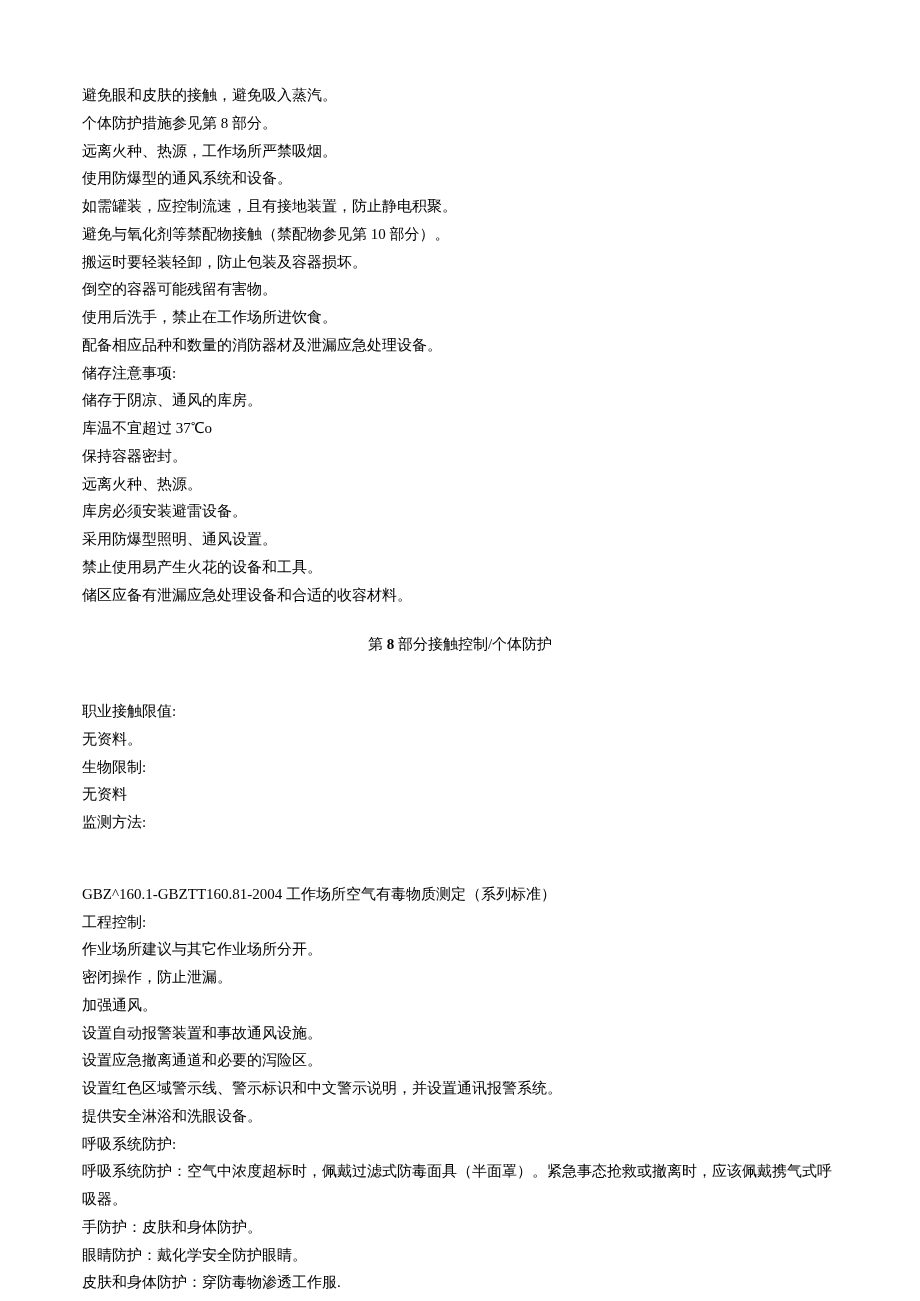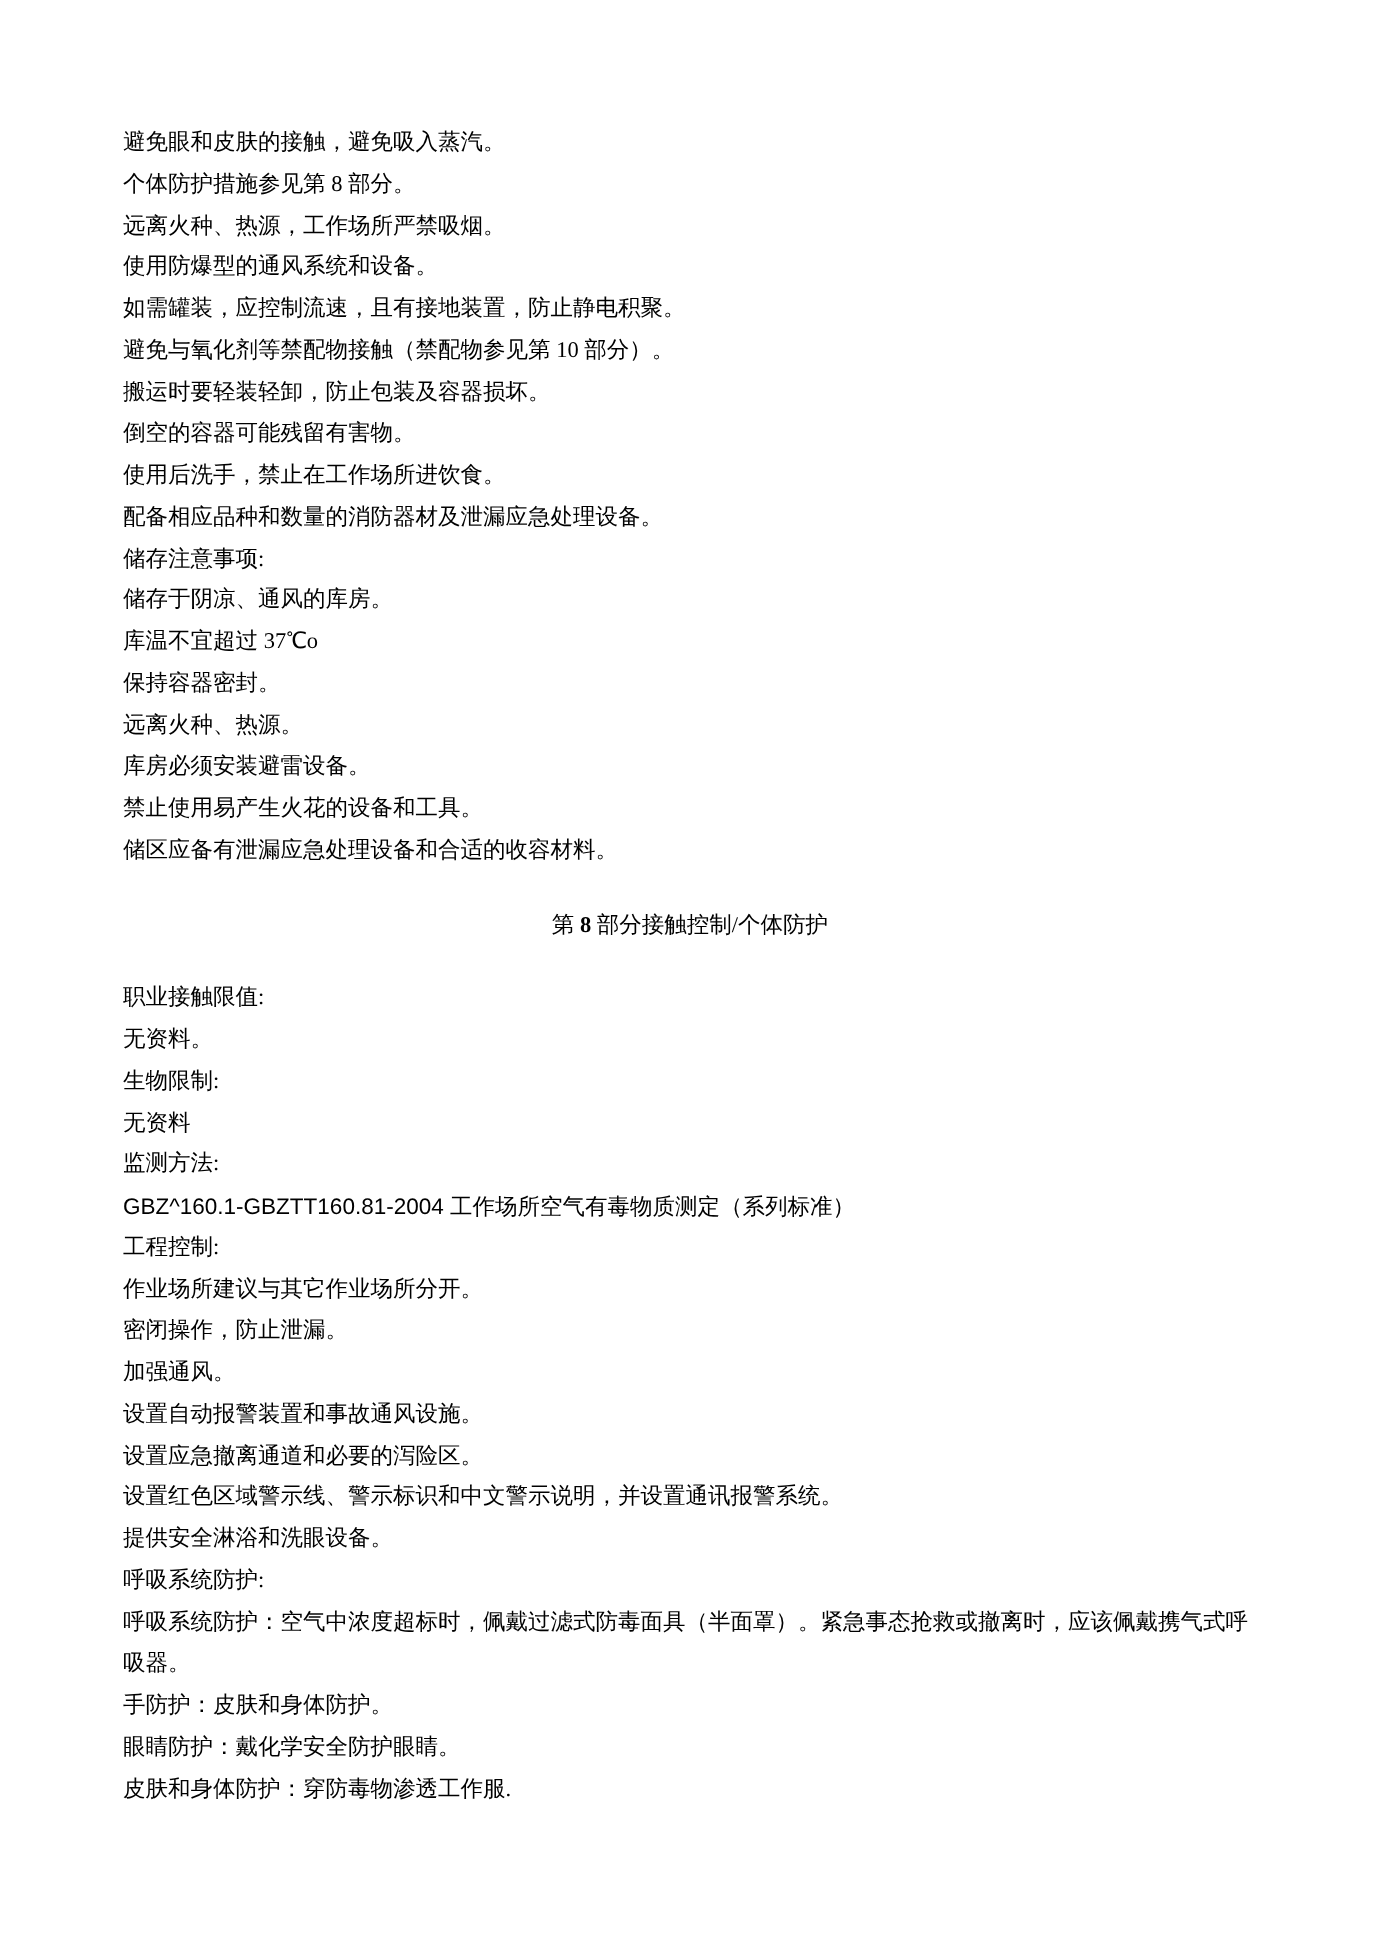--- a/index.html
+++ b/index.html
@@ -15,29 +15,30 @@
     min-height: 1301px;
     box-sizing: border-box;
     padding: 82px 82px 100px 82px;
   }
   .line {
     display: block;
     font-family: Liberation Serif, serif;
   }
   .section-heading {
     text-align: center;
-    margin: 22px 0 21px 0;
+    margin: 22px 0 39px 0;
     font-family: "SimSun", "宋体", serif;
   }
   .section-heading .num {
     font-family: "Times New Roman", Times, serif;
     font-weight: bold;
   }
   .latin {
-    font-family: Liberation Sans, sans-serif;
+    font-family: Liberation Serif, serif;
+    margin-top: 44px;
   }
 </style>
 </head>
 <body>
 
 <div class="page">
 
   <div>
     <span class="line">避免眼和皮肤的接触，避免吸入蒸汽。</span>
     <span class="line">个体防护措施参见第 8 部分。</span>
@@ -48,20 +49,21 @@
     <span class="line">搬运时要轻装轻卸，防止包装及容器损坏。</span>
     <span class="line">倒空的容器可能残留有害物。</span>
     <span class="line">使用后洗手，禁止在工作场所进饮食。</span>
     <span class="line">配备相应品种和数量的消防器材及泄漏应急处理设备。</span>
     <span class="line">储存注意事项:</span>
     <span class="line">储存于阴凉、通风的库房。</span>
     <span class="line">库温不宜超过 37℃o</span>
     <span class="line">保持容器密封。</span>
     <span class="line">远离火种、热源。</span>
     <span class="line">库房必须安装避雷设备。</span>
+    <span class="line">采用防爆型照明、通风设置。</span>
     <span class="line">禁止使用易产生火花的设备和工具。</span>
     <span class="line">储区应备有泄漏应急处理设备和合适的收容材料。</span>
   </div>
 
   <div class="section-heading">
     <span>第</span>
     <span class="num">8</span>
     <span>部分接触控制/个体防护</span>
   </div>
 

